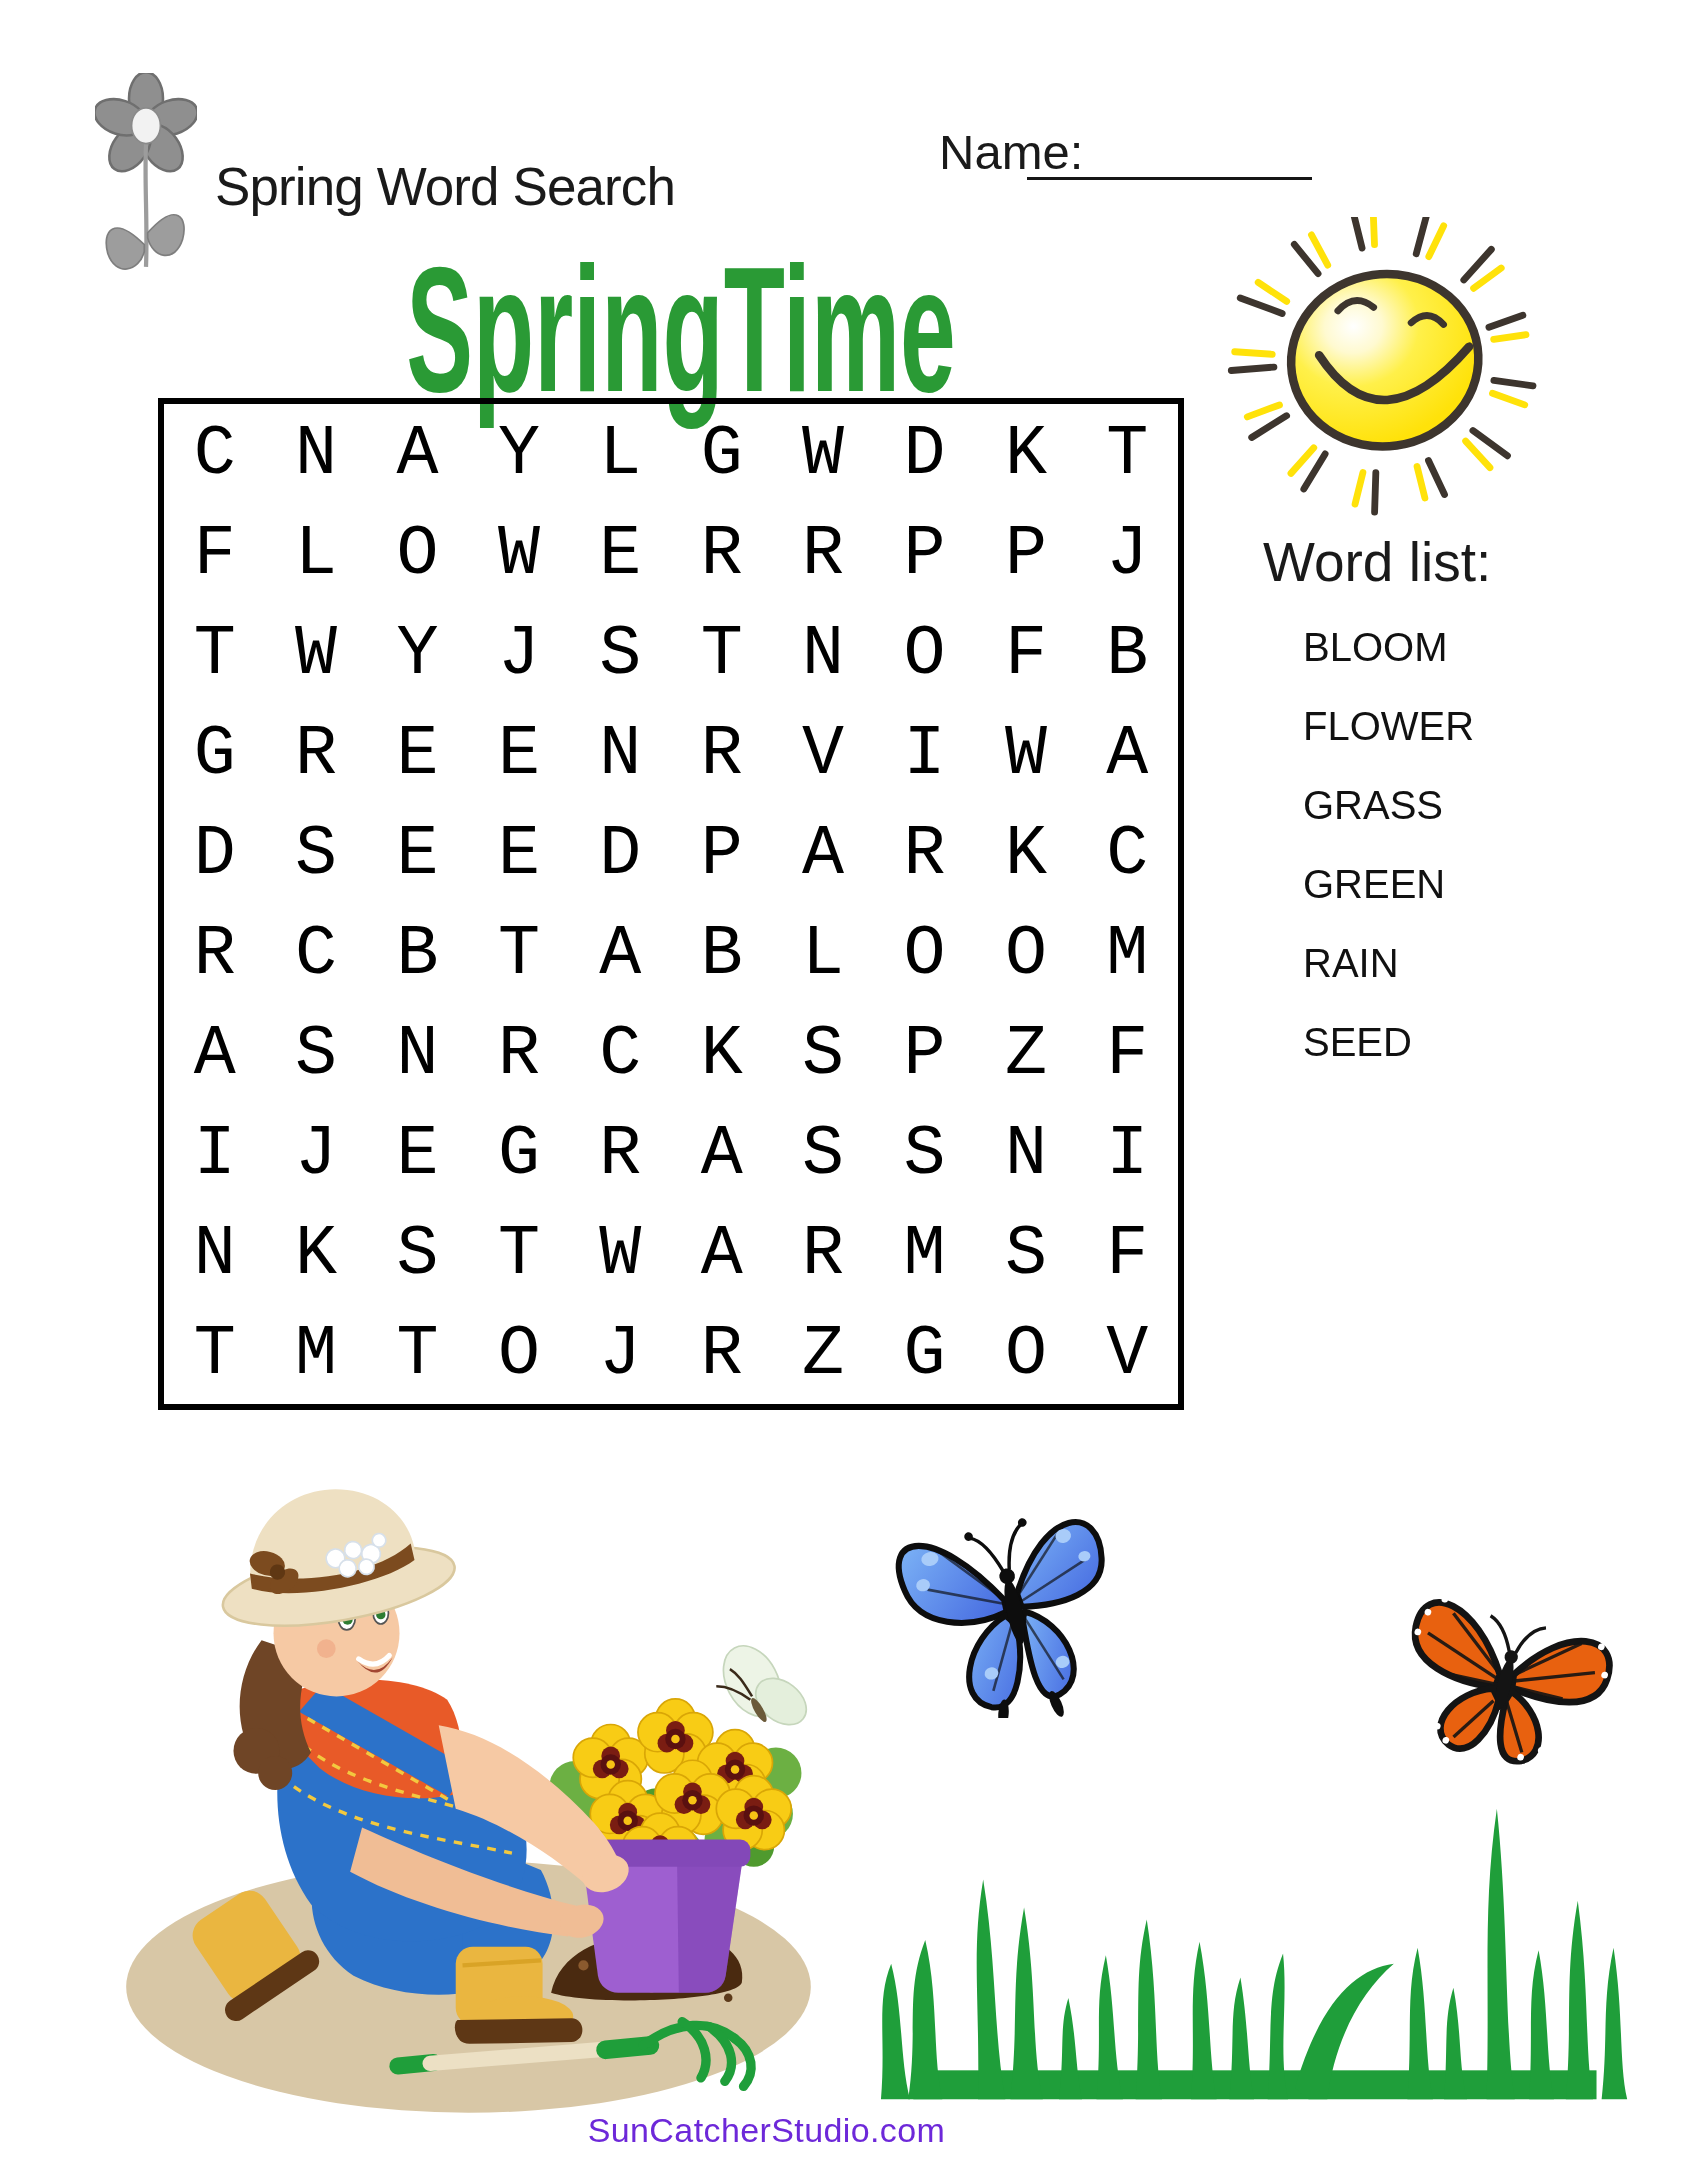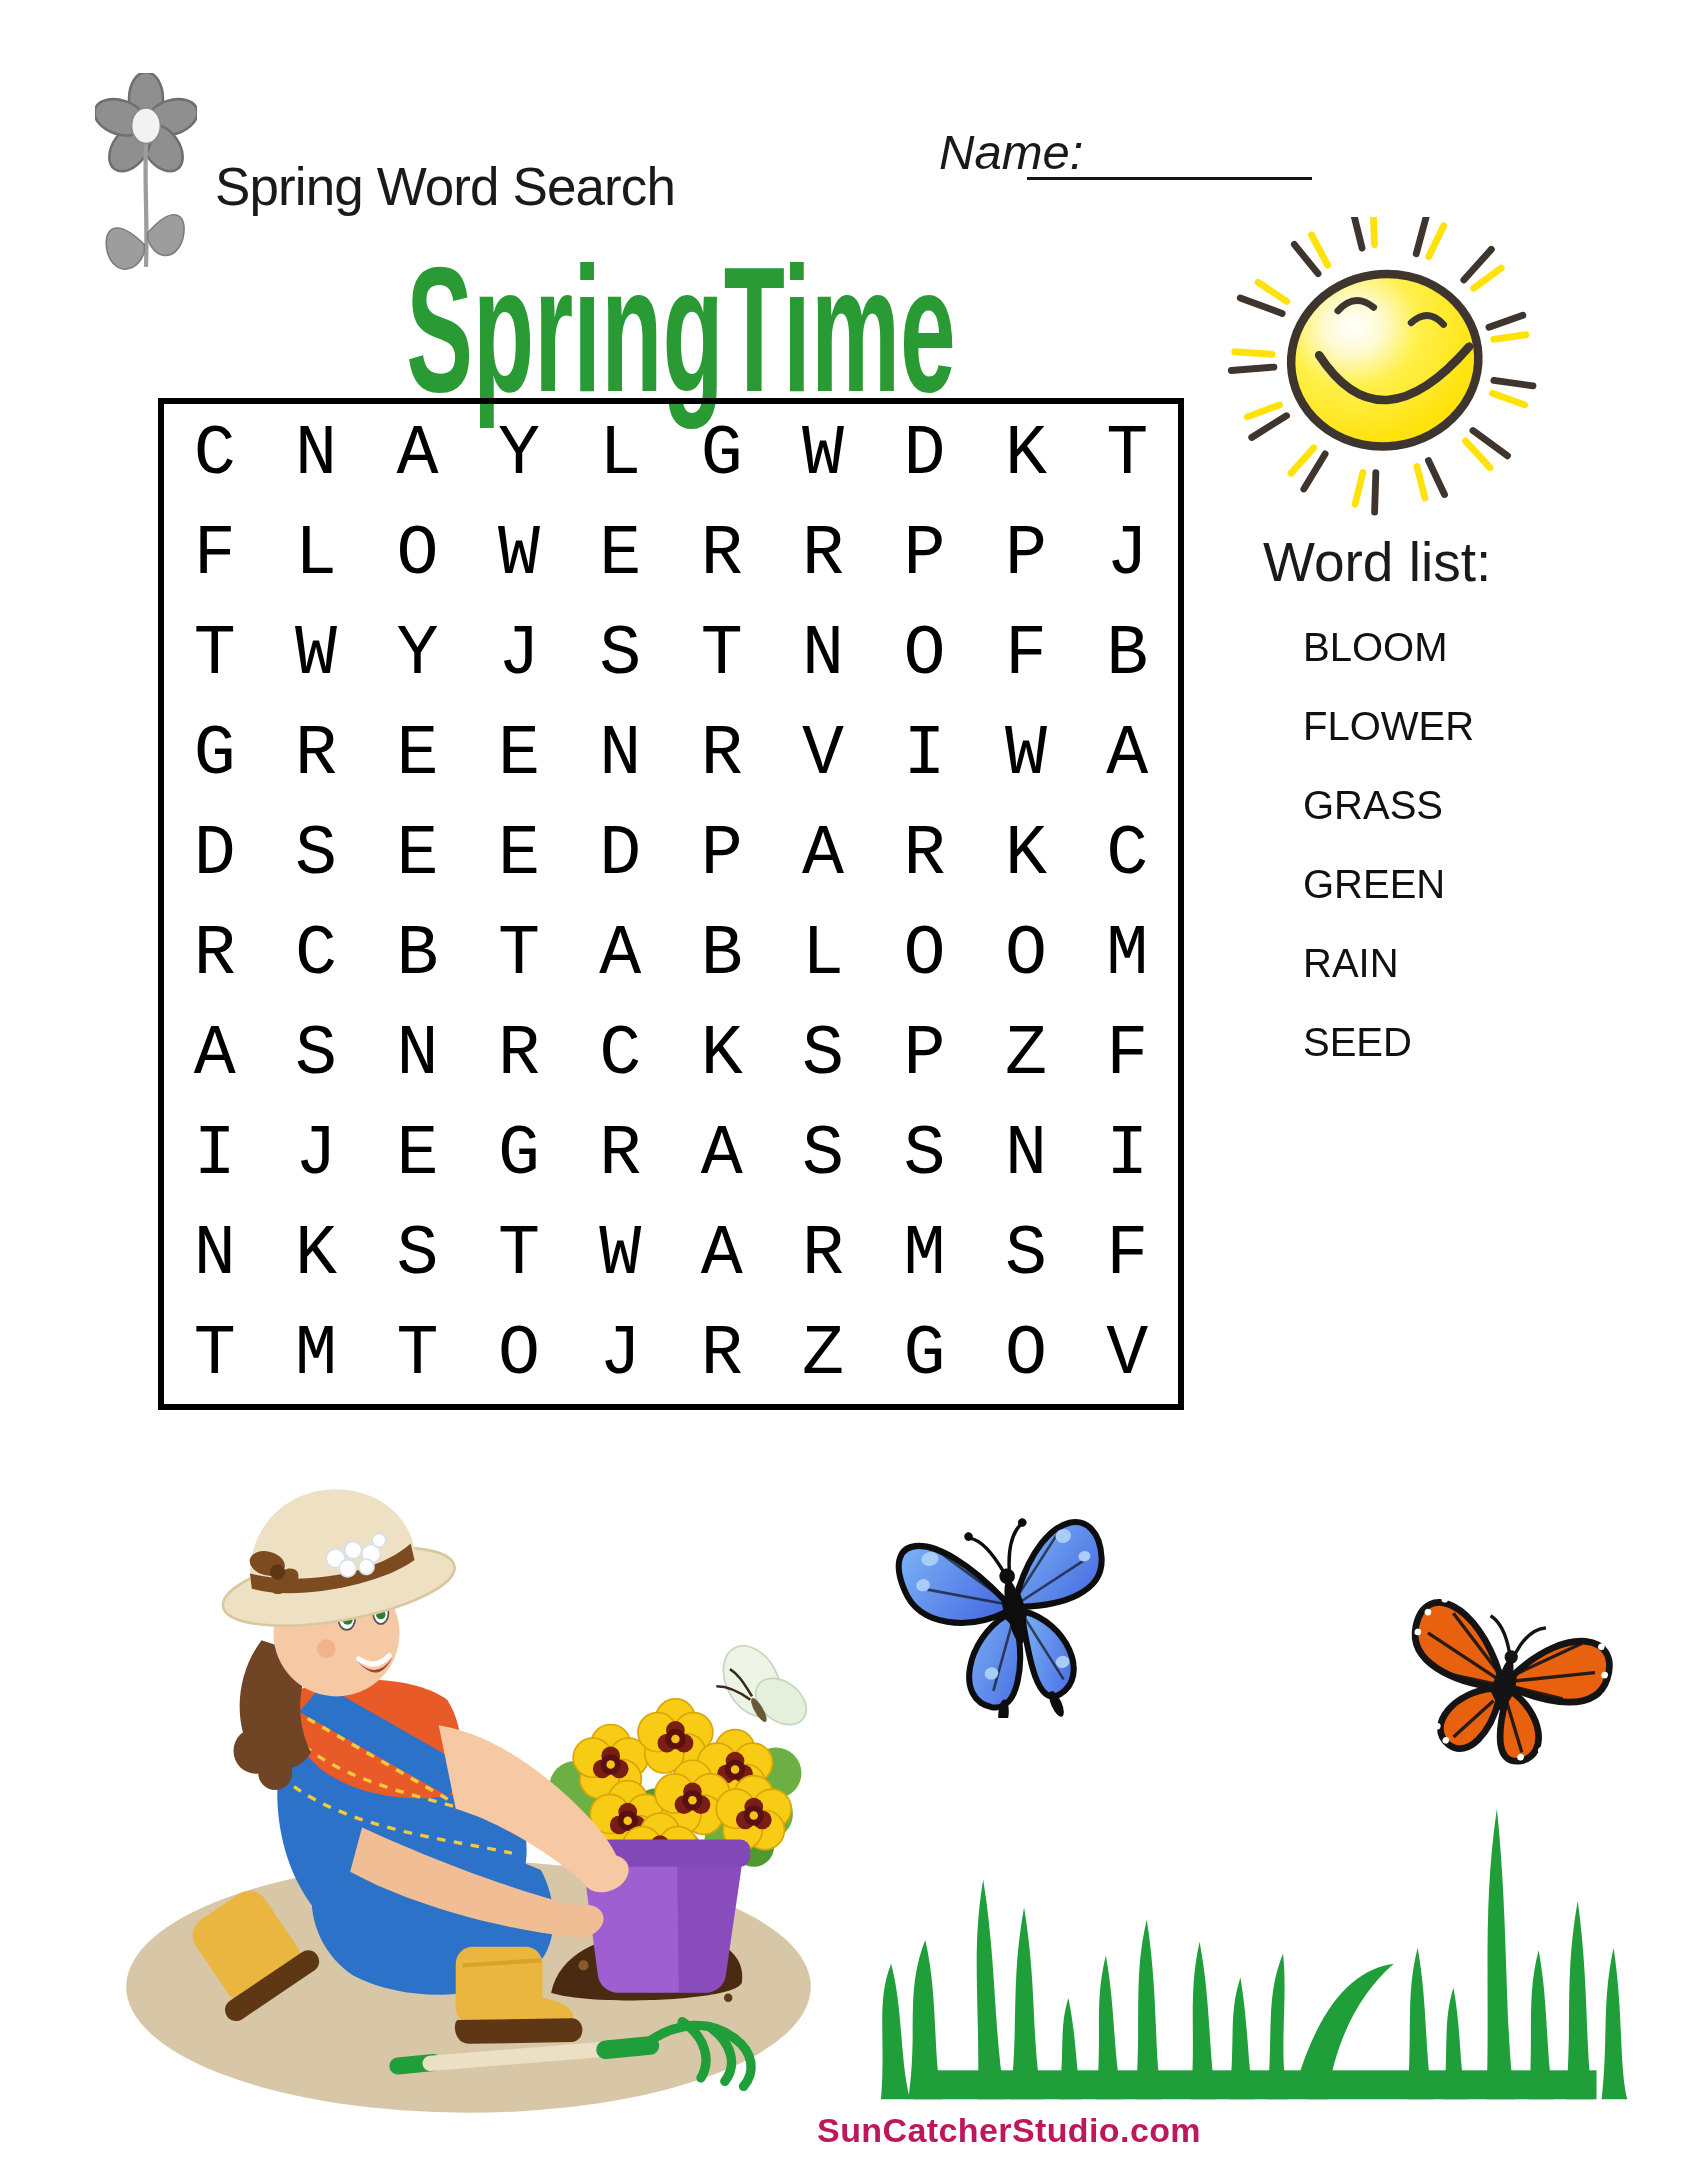--- a/index.html
+++ b/index.html
@@ -2,21 +2,21 @@
 <html style="font-size:13.6px"><head>
 <meta charset="utf-8">
 <style>
   html,body{margin:0;padding:0;background:#ffffff;}
   body{width:1685px;height:2181px;position:relative;font-family:"Liberation Sans",sans-serif;color:#1a1a1a;overflow:hidden;}
   .abs{position:absolute;}
 
   
   #flower-logo{left:95px;top:73px;width:102px;height:204px;}
   #header-title{left:215px;top:124px;font-size:53px;font-weight:400;letter-spacing:-0.9px;color:#1a1a1a;white-space:nowrap;margin-top:32px;}
-  #name-label{left:939px;top:124px;font-size:49px;font-weight:400;white-space:nowrap;font-style:italic;}
+  #name-label{left:939px;top:124px;font-size:49px;font-weight:400;white-space:nowrap;}
   #name-line{left:1027px;top:133px;width:285px;height:44px;border-bottom:3.4px solid #151515;}
 
   
   #main-title{left:153px;top:240px;width:1056px;text-align:center;font-size:179px;font-weight:bold;line-height:1;transform:scaleX(0.56);transform-origin:50% 0%;white-space:nowrap;}
 
   
   #grid-box{left:158px;top:398px;width:1026px;height:1012px;border:6.8px solid #000;box-sizing:border-box;display:grid;grid-template-columns:repeat(10,1fr);grid-template-rows:repeat(10,1fr);}
   .grid-cell{display:flex;align-items:center;justify-content:center;font-family:"Liberation Mono",monospace;font-size:70px;font-weight:400;color:#000;}
 
   
@@ -24,21 +24,21 @@
   #wordlist-heading{left:1263px;top:530px;font-size:55px;font-weight:400;white-space:nowrap;}
   #word-list{left:1303px;top:608px;}
   .word-item{font-size:40px;line-height:79px;font-weight:400;color:#111;white-space:nowrap;}
 
   
   #girl-art{left:81px;top:1429px;width:775px;height:694px;}
   #blue-butterfly{left:890px;top:1484px;width:243px;height:234px;}
   #orange-butterfly{left:1376px;top:1578px;width:260px;height:200px;}
   #grass-art{left:852px;top:1773px;width:805px;height:328px;}
 
-  #footer-credit{left:332px;top:2111px;width:869px;text-align:right;font-size:34px;color:#be185d;letter-spacing:0.4px;font-weight:bold;}
+  #footer-credit{left:332px;top:2111px;width:869px;text-align:center;font-size:34px;color:#6d28d9;letter-spacing:0.4px;}
 </style>
 </head>
 <body>
 
 <svg id="flower-logo" class="abs" viewBox="0 0 120 240">
   <g>
     <ellipse cx="60" cy="30" rx="20" ry="31" fill="#8f8f8f" stroke="#6f6f6f" stroke-width="3"></ellipse>
     <ellipse cx="60" cy="30" rx="20" ry="31" fill="#8f8f8f" stroke="#6f6f6f" stroke-width="3" transform="rotate(72 60 62)"></ellipse>
     <ellipse cx="60" cy="30" rx="20" ry="31" fill="#8f8f8f" stroke="#6f6f6f" stroke-width="3" transform="rotate(144 60 62)"></ellipse>
     <ellipse cx="60" cy="30" rx="20" ry="31" fill="#8f8f8f" stroke="#6f6f6f" stroke-width="3" transform="rotate(216 60 62)"></ellipse>

